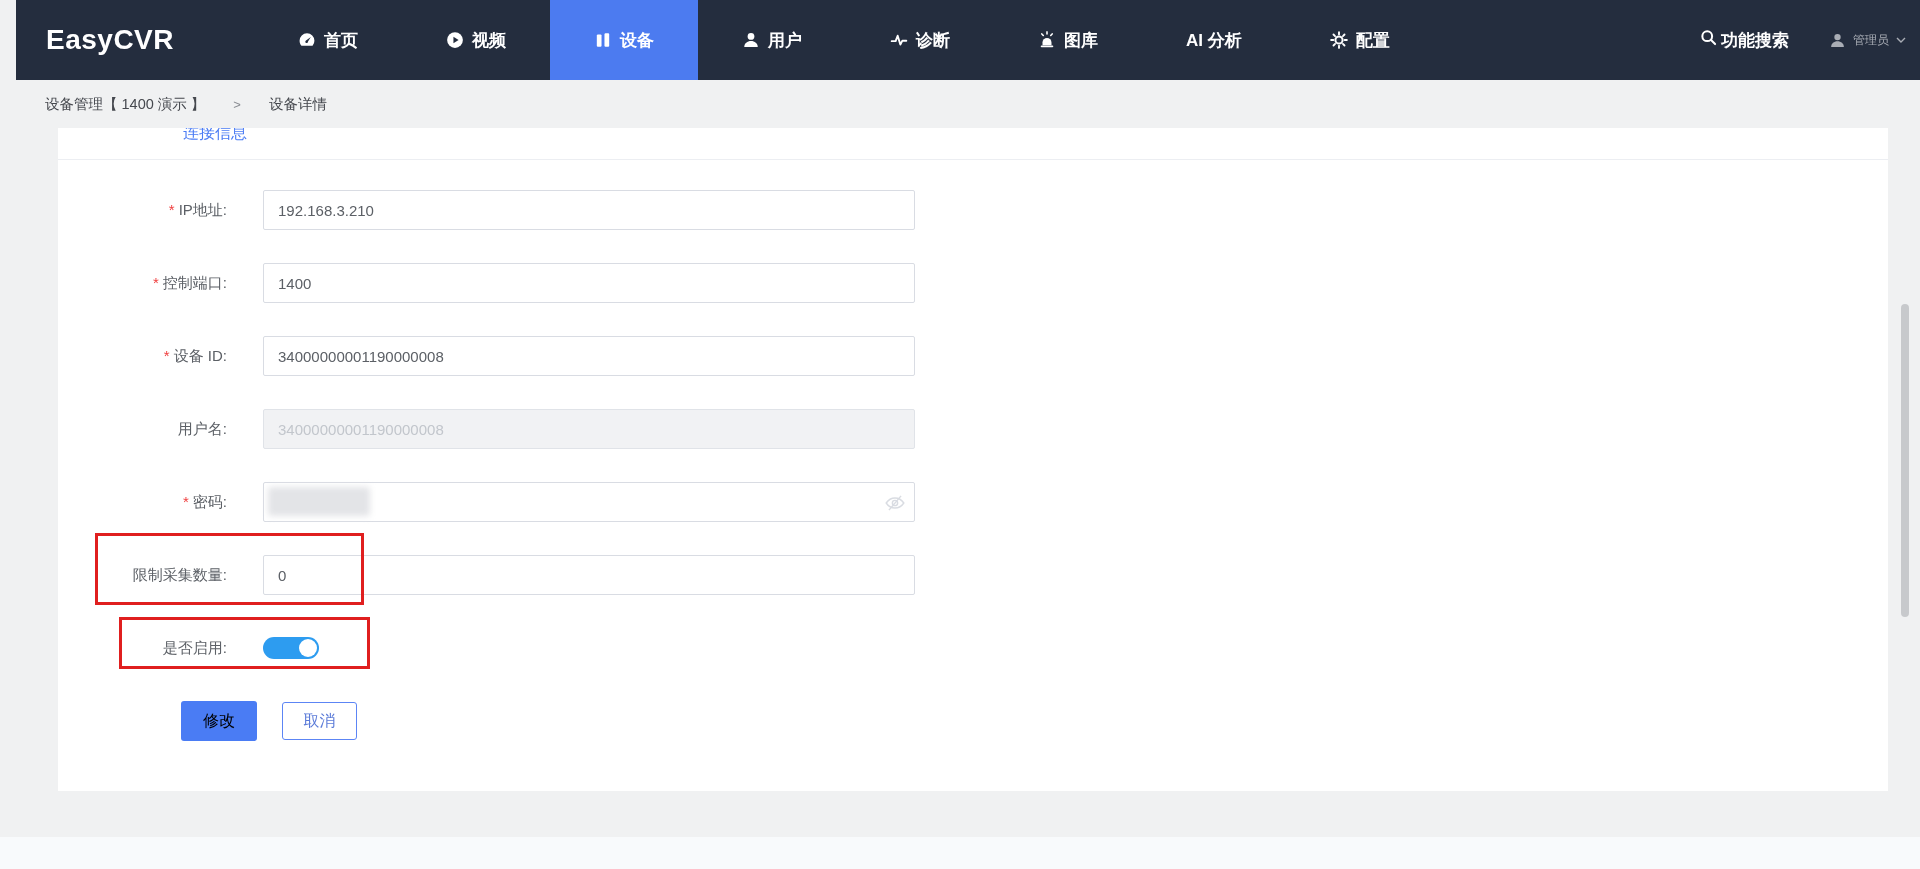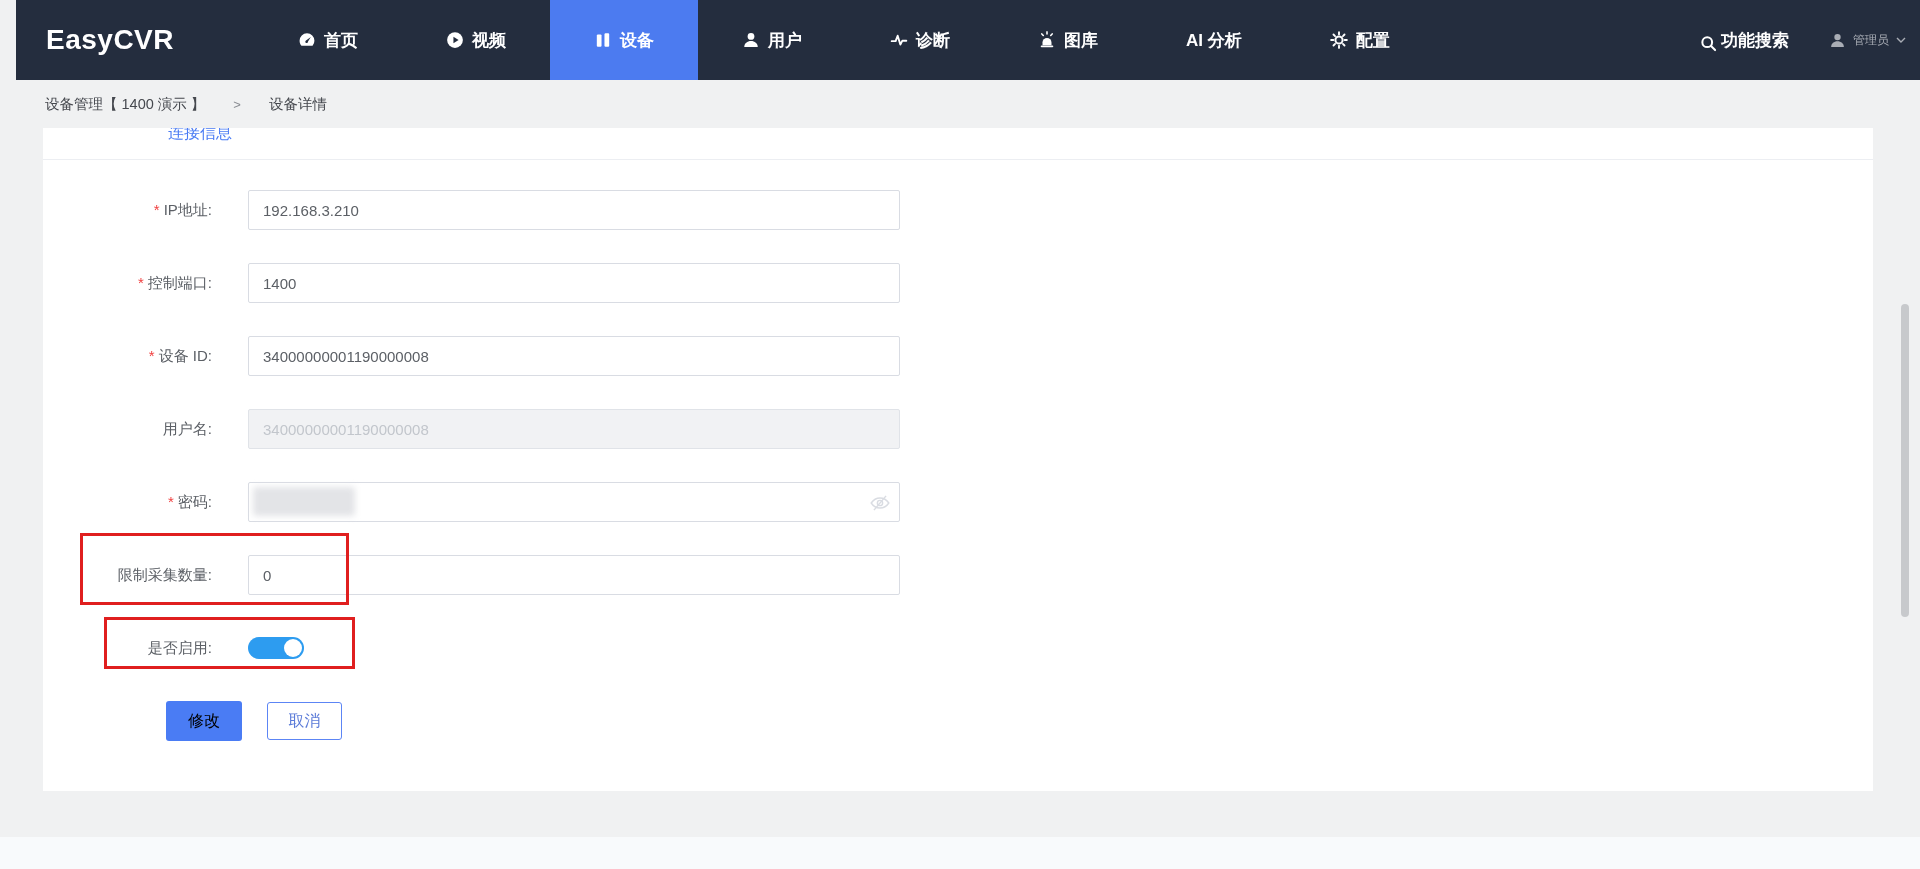--- a/index.html
+++ b/index.html
@@ -14,33 +14,33 @@
   .navbar { position:absolute; left:16px; top:0; width:1920px; height:80px;
             background:#242d3e; display:flex; align-items:center; z-index:5; }
   .logo { margin-left:30px; font-size:28px; font-weight:bold; color:#ffffff; letter-spacing:.5px; }
   .nav-menu { display:flex; height:100%; margin-left:80px; }
   .nav-item { display:flex; align-items:center; gap:8px; padding:0 44px; height:100%;
               color:#ffffff; font-size:17px; font-weight:bold; cursor:pointer; white-space:nowrap; }
   .nav-item.active { background:#4c7bf0; }
   .nav-icon { display:flex; align-items:center; }
   .nav-icon svg { display:block; }
   .nav-right { margin-left:auto; display:flex; align-items:center; gap:40px; margin-right:30px; }
-  .search-box { display:flex; align-items:flex-end; gap:4px; color:#ffffff;
+  .search-box { display:flex; align-items:flex-start; gap:4px; color:#ffffff;
                 font-size:17px; font-weight:bold; cursor:pointer; }
   .user-box { display:flex; align-items:center; gap:7px; color:#a9adb5; font-size:12px; cursor:pointer; }
 
   
   .breadcrumb { position:absolute; left:8px; top:80px; width:1920px; height:48px;
                 display:flex; align-items:center; gap:28px; padding-left:37px;
                 font-size:14.5px; color:#45484e; }
   .crumb-link { cursor:pointer; }
   .crumb-sep { color:#8a8d93; font-size:13px; }
 
   
-  .card { position:absolute; left:43px; top:128px; width:1830px; height:663px;
+  .card { position:absolute; left:58px; top:128px; width:1830px; height:663px;
           background:#ffffff; }
   .card-header { height:32px; border-bottom:1px solid #eceef2; position:relative; overflow:hidden; }
   .tab-label { position:absolute; left:125px; top:-6px; color:#4a7bf4;
                font-size:16px; line-height:22px; cursor:pointer; }
 
   
   .form { padding-top:30px; }
   .form-row { display:flex; align-items:center; height:40px; margin-bottom:33px; }
   .form-label { width:169px; text-align:right; font-size:15px; color:#5c6066; white-space:nowrap; }
   .req { color:#f03e3e; margin-right:4px; }

